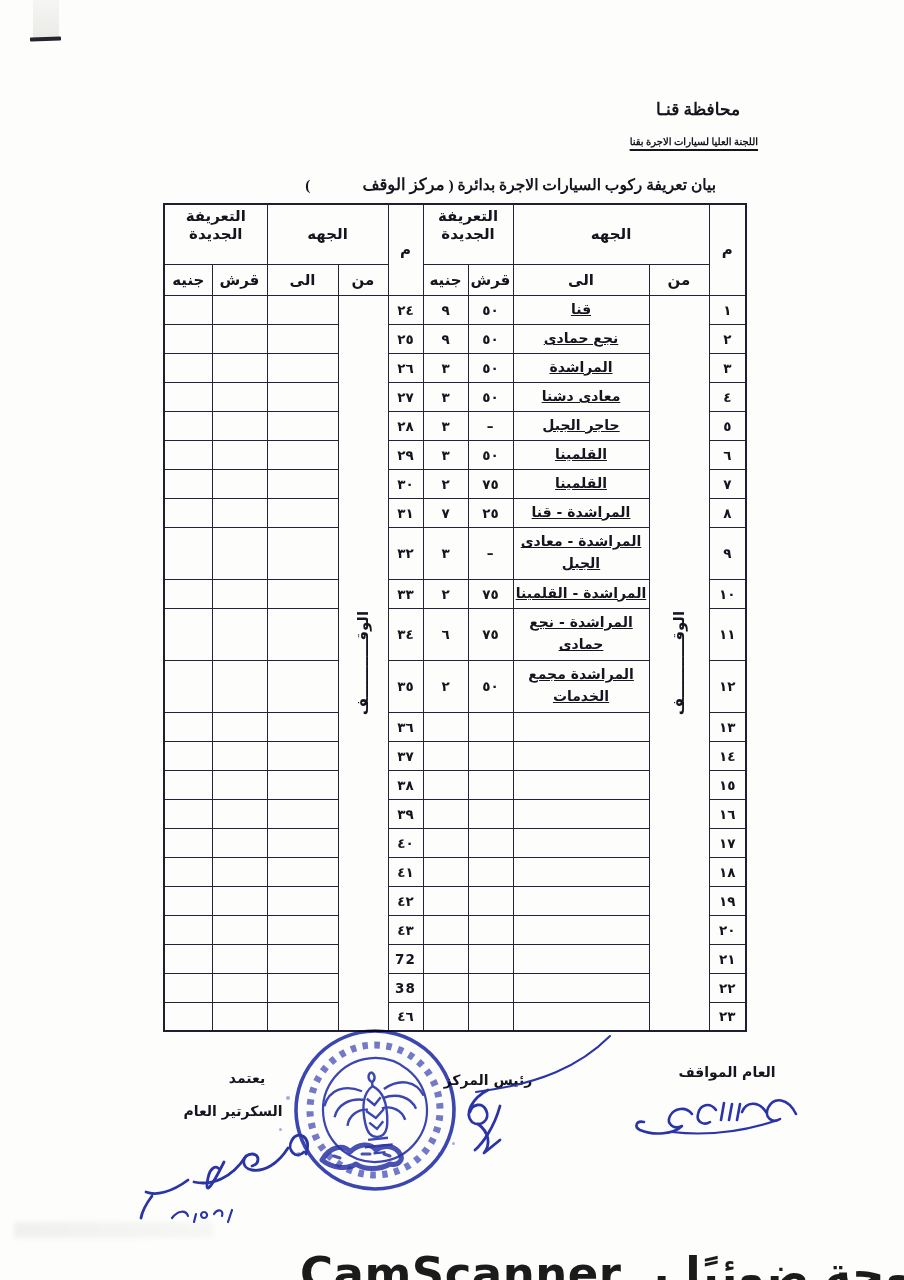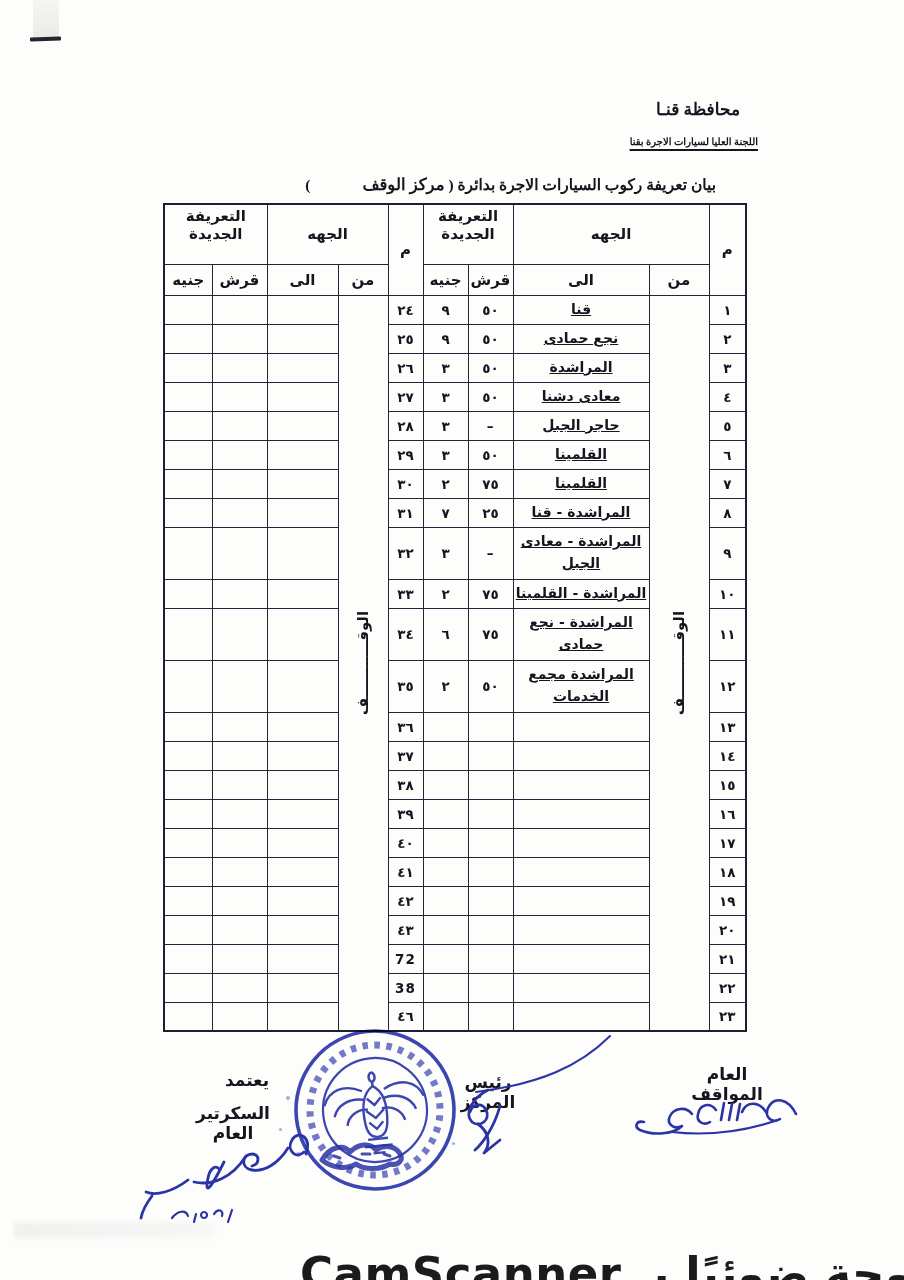--- a/index.html
+++ b/index.html
@@ -42,21 +42,21 @@
   table.fare tbody tr.tall{height:52px;}
   td.to{font-size:14px;line-height:1.55;padding:1px 5px;text-decoration:underline;}
   td.num{font-size:13.5px;letter-spacing:1px;}
   td.fromcell{position:relative;}
   .vtext{
     position:absolute;left:50%;top:50%;
     transform:translate(-50%,-50%) rotate(-90deg);
     white-space:nowrap;font-size:15px;font-weight:700;letter-spacing:.5px;
   }
   
-  .sig-label{font-weight:700;text-align:center;direction:rtl;font-size:17px;}
+  .sig-label{font-weight:700;text-align:center;direction:rtl;font-size:14px;}
   .lbl-mudir{left:672px;top:1064px;width:110px;}
   .lbl-raees{left:440px;top:1072px;width:96px;}
   .lbl-approve{left:212px;top:1070px;width:70px;}
   .lbl-secretary{left:178px;top:1103px;width:110px;}
   svg{display:block;}
   .ink-sig path{fill:none;stroke:#2a34a6;stroke-linecap:round;stroke-linejoin:round;}
   .stamp{transform:rotate(-6deg);opacity:.92;mix-blend-mode:multiply;}
   .stamp *{stroke:#2b36ad;}
   .speck{position:absolute;background:#3c49bb;border-radius:50%;opacity:.45;}
   

